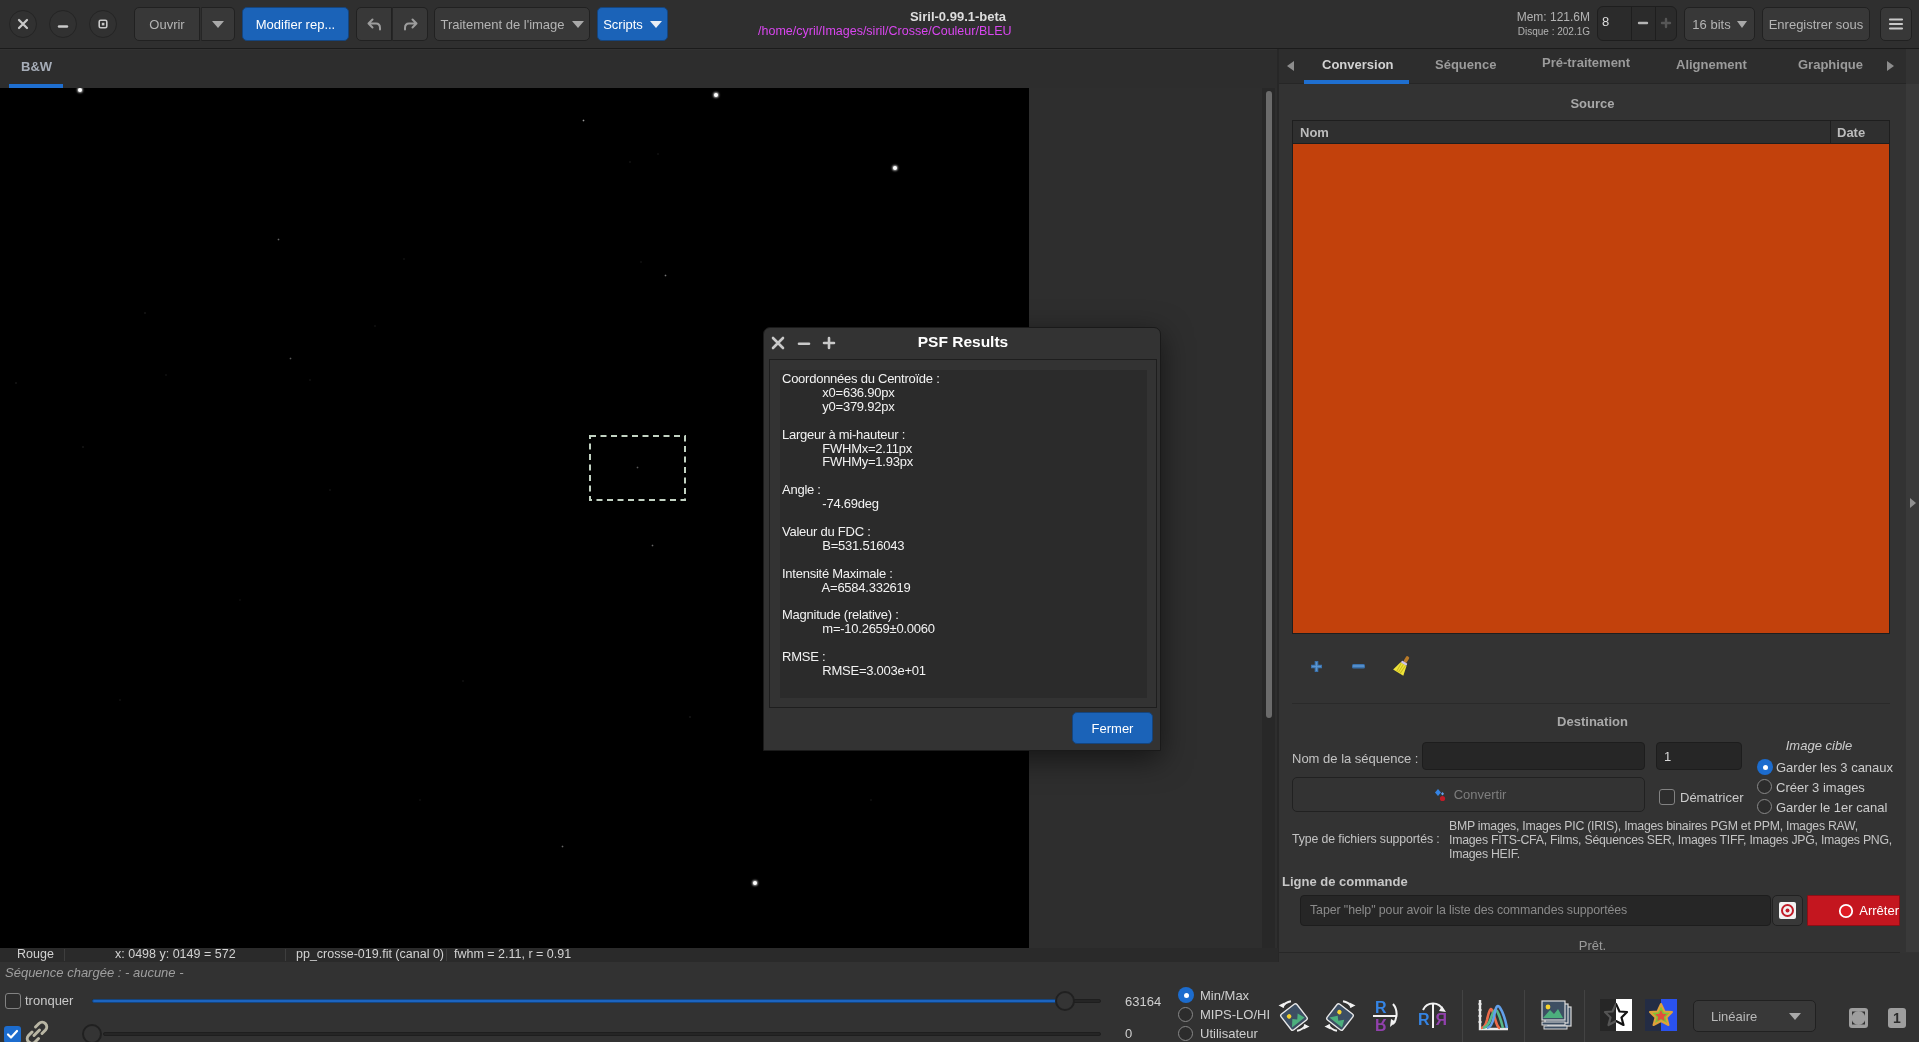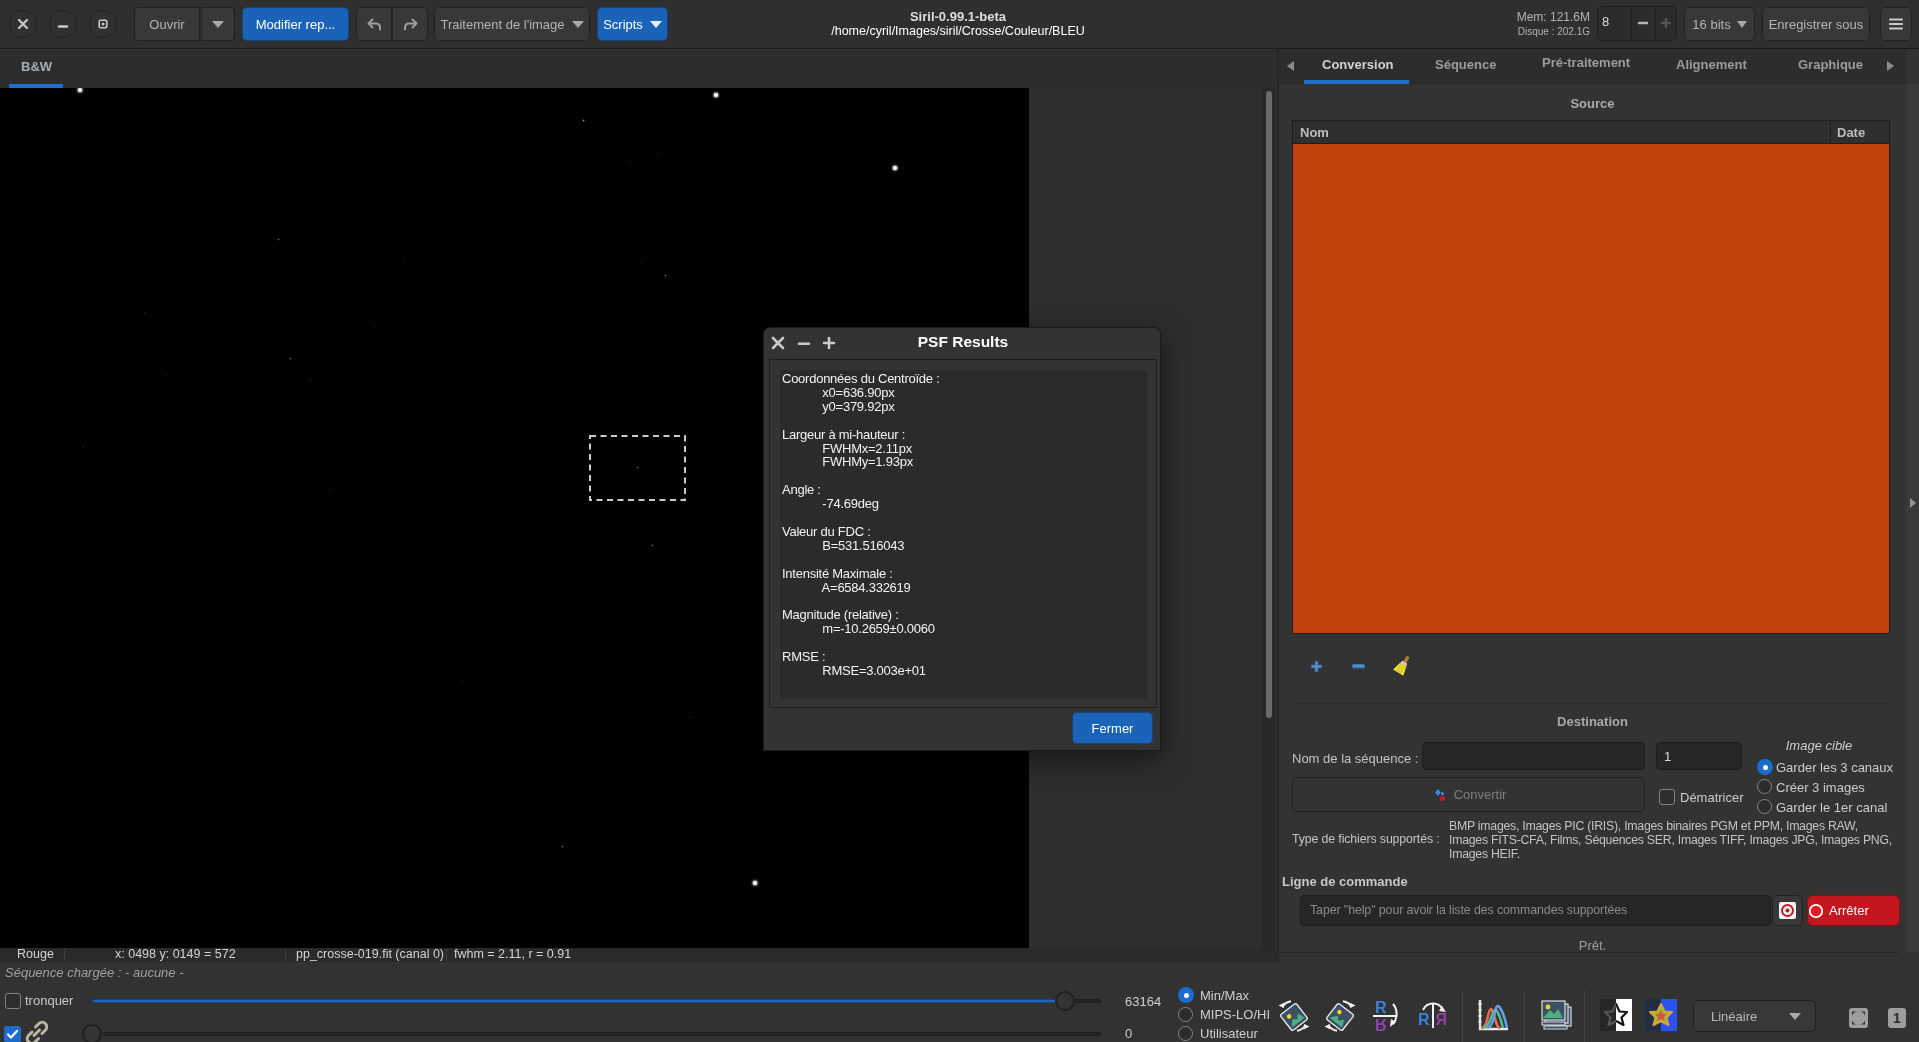--- a/index.html
+++ b/index.html
@@ -47,21 +47,21 @@
       <svg width="17" height="15">
         <path d="M10.5 2.5 L14.5 6.5 L10.5 10.5 M14.5 6.5 L7 6.5 Q3 6.5 3 11 L3 12.5" fill="none" stroke="#9d9d9d" stroke-width="2" stroke-linecap="round" stroke-linejoin="round"></path>
       </svg>
     </div>
 
   <div class="abs btn" style="left:434px;top:7px;width:156px;height:34px;gap:7px;">Traitement de l'image <span class="carr" style="border-left:6px solid transparent;border-right:6px solid transparent;border-top:7px solid #a9a9a9;"></span></div>
 
   <div class="abs btn blue" style="left:597px;top:7px;width:71px;height:34px;gap:7px;">Scripts <span class="carr" style="border-left:6px solid transparent;border-right:6px solid transparent;border-top:7px solid #e8eef5;"></span></div>
 
   <div class="abs" style="left:758px;top:9px;width:400px;text-align:center;font-size:13px;font-weight:bold;color:#dedede;">Siril-0.99.1-beta</div>
-  <div class="abs" style="left:758px;top:24px;width:400px;text-align:center;font-size:12.5px;color:#ffffff;">/home/cyril/Images/siril/Crosse/Couleur/BLEU</div>
+  <div class="abs" style="left:758px;top:24px;width:400px;font-size:12.5px;color:#d946ef;">/home/cyril/Images/siril/Crosse/Couleur/BLEU</div>
 
   <div class="abs" style="left:1390px;top:10px;width:200px;text-align:right;font-size:12px;color:#b2b2b2;">Mem: 121.6M</div>
   <div class="abs" style="left:1390px;top:26px;width:200px;text-align:right;font-size:10px;color:#b2b2b2;">Disque : 202.1G</div>
 
   <div class="abs" style="left:1597px;top:6px;width:80px;height:35px;border:1px solid #1e1e1e;border-radius:6px;background:#2b2b2b;"></div>
   <div class="abs" style="left:1602px;top:14px;font-size:13px;color:#dcdcdc;">8</div>
   <div class="abs" style="left:1631px;top:7px;width:1px;height:33px;background:#1e1e1e;"></div>
   <div class="abs" style="left:1655px;top:7px;width:1px;height:33px;background:#1e1e1e;"></div>
   <svg class="abs" style="left:1637px;top:17px;" width="12" height="12">
       <path d="M2 6 L10 6" stroke="#b5b5b5" stroke-width="2.4" stroke-linecap="round"></path>
@@ -342,21 +342,21 @@
   <div class="abs" style="left:3px;top:825px;font-size:13px;font-weight:bold;color:#c7c7c7;">Ligne de commande</div>
   <div class="abs entry" style="left:21px;top:846px;width:471px;height:31px;"></div>
   <div class="abs" style="left:31px;top:854px;font-size:12.4px;letter-spacing:-0.1px;color:#8a8a8a;">Taper "help" pour avoir la liste des commandes supportées</div>
   <div class="abs btn" style="left:493px;top:846px;width:31px;height:31px;">
       <svg width="19" height="19">
         <rect x="1" y="1" width="17" height="17" rx="2" fill="#f2f2f2"></rect>
         <circle cx="9.5" cy="9.5" r="5.5" fill="none" stroke="#c01c28" stroke-width="2"></circle>
         <circle cx="9.5" cy="9.5" r="2" fill="#c01c28"></circle>
       </svg>
     </div>
-  <div class="abs" style="left:528px;top:846px;width:93px;height:31px;background:#c4161f;border:1px solid #8c0f16;border-radius:6px;display:flex;align-items:center;justify-content:flex-start;gap:5px;color:#ffffff;font-size:13px;">
+  <div class="abs" style="left:528px;top:846px;width:93px;height:31px;background:#c4161f;border:1px solid #8c0f16;border-radius:1px;display:flex;align-items:center;justify-content:flex-end;gap:5px;color:#ffffff;font-size:13px;">
     <svg width="16" height="16">
         <circle cx="8" cy="8" r="6.2" fill="#e01b24" stroke="#ffffff" stroke-width="1.8"></circle>
       </svg>
     Arrêter</div>
   <div class="abs" style="left:0;top:889px;width:627px;text-align:center;font-size:13px;color:#9b9b9b;">Prêt.</div>
   <div class="abs" style="left:0;top:903px;width:621px;height:1px;background:#272727;"></div>
 </div>
 
 <div class="abs" style="left:1906px;top:84px;width:13px;height:868px;background:#3a3a3a;"></div>
 <span class="abs carr" style="left:1910px;top:498px;border-top:5px solid transparent;border-bottom:5px solid transparent;border-left:6px solid #909090;"></span>

